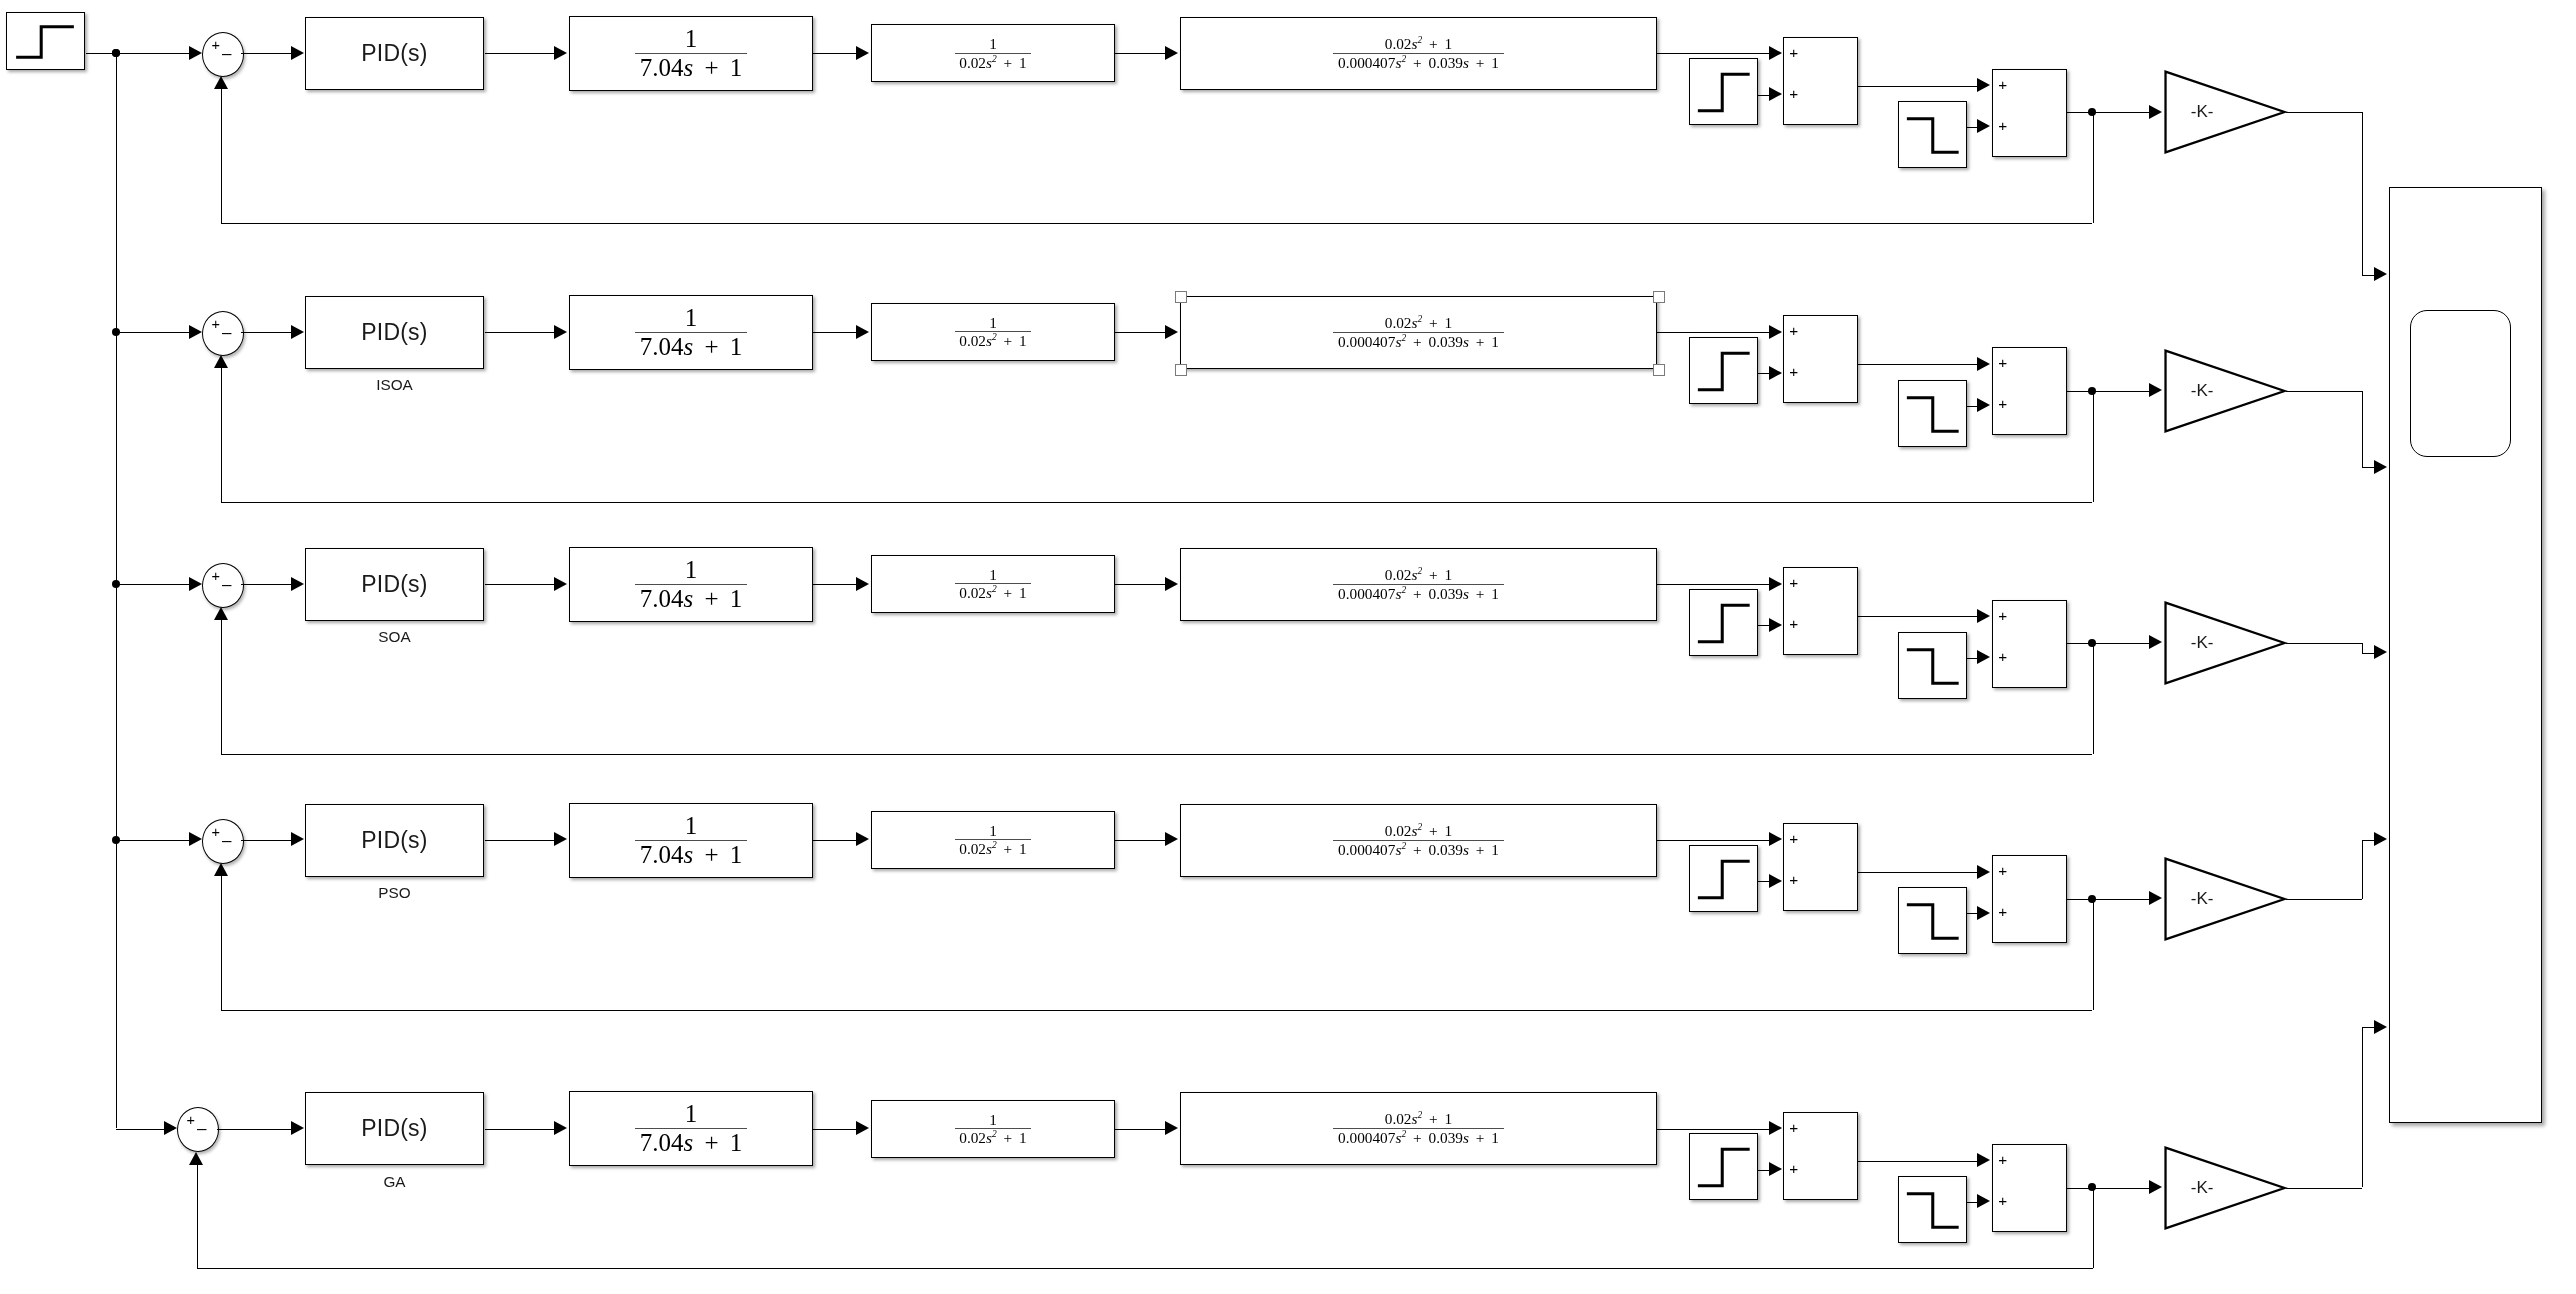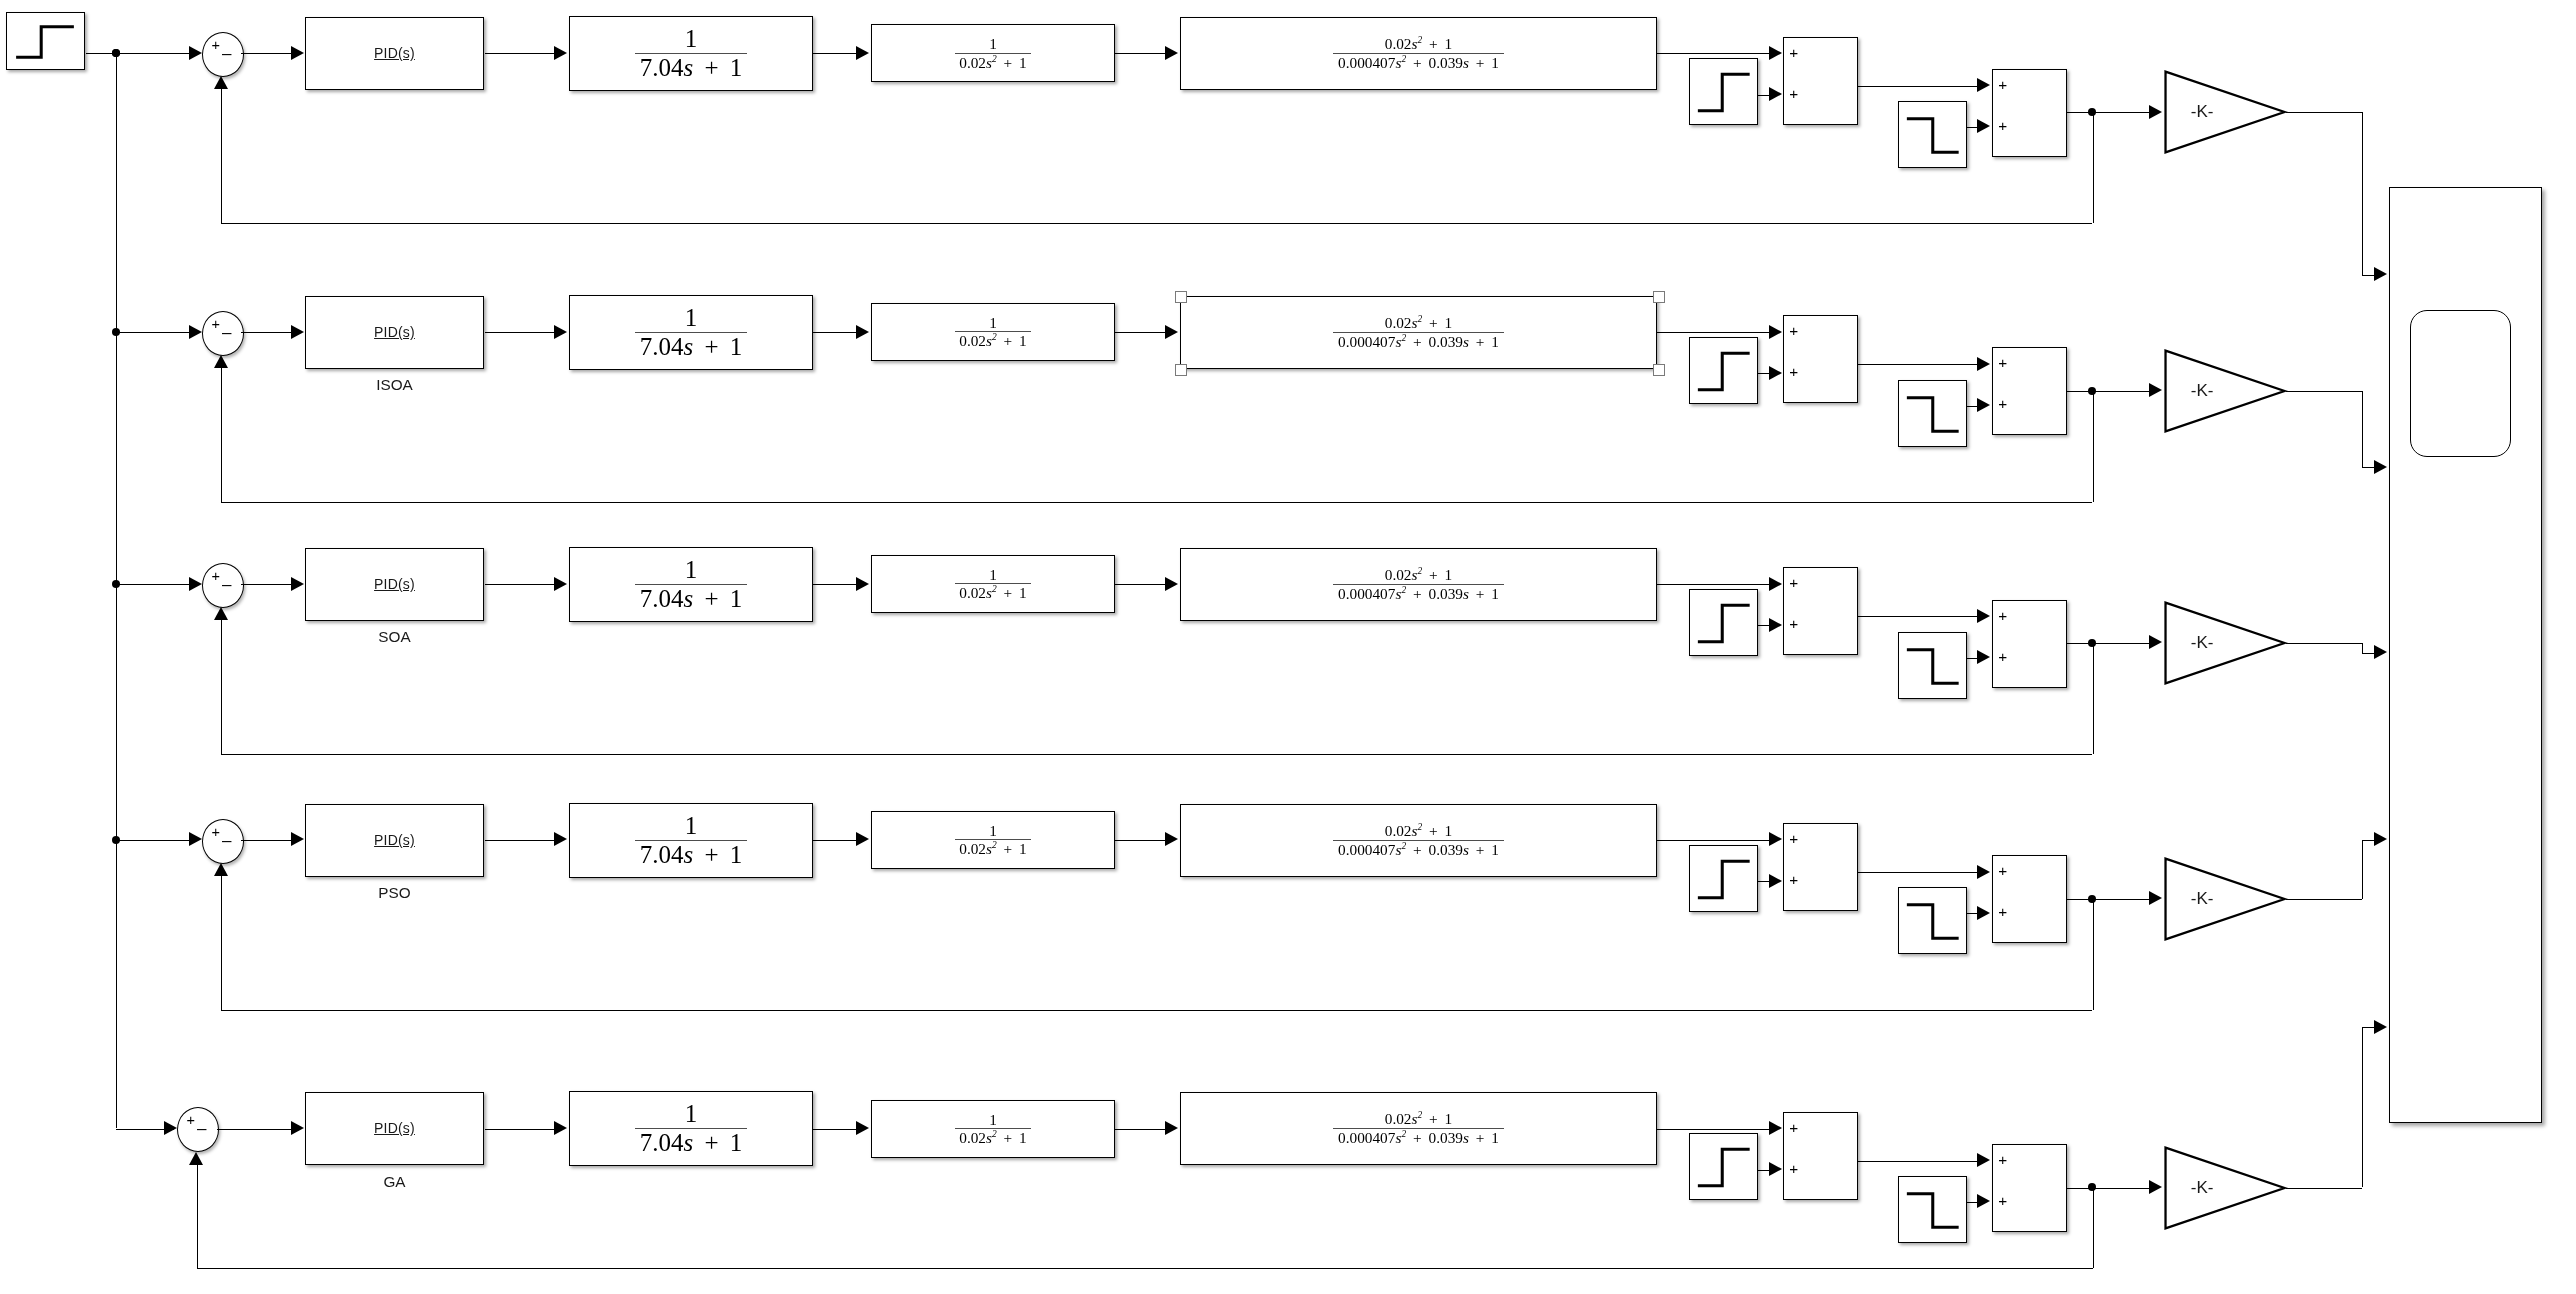--- a/index.html
+++ b/index.html
@@ -7,21 +7,21 @@
        -webkit-font-smoothing:antialiased;overflow:hidden;}
   #canvas{position:relative;width:2576px;height:1294px;background:#fff;}
 
   
   .blk{position:absolute;background:#fff;border:1.5px solid #000;box-sizing:border-box;
        box-shadow:2.3px 2.3px 3.1px rgba(0,0,0,0.35);}
   .blk .lbl{position:absolute;inset:0;display:flex;align-items:center;justify-content:center;
             color:#1a1a1a;text-align:center;line-height:1.05;}
 
   
-  .pid .lbl{font-size:14px;letter-spacing:0.2px;text-decoration:underline;}
+  .pid .lbl{font-size:23px;letter-spacing:0.2px;}
 
   
   .frac{display:inline-block;text-align:center;font-family:"Liberation Serif",serif;color:#000;}
   .frac .num{display:block;padding:0 4.6px 0.8px 4.6px;}
   .frac .den{display:block;padding:0.8px 4.6px 0 4.6px;border-top:1.2px solid #4d4d4d;}
   .tf1 .frac{font-size:25px;}
   .tf2 .frac{font-size:15.3px;}
   .tf3 .frac{font-size:15.3px;}
   .frac i{font-style:italic;}
   .frac sup{font-size:.62em;vertical-align:super;font-style:italic;}

